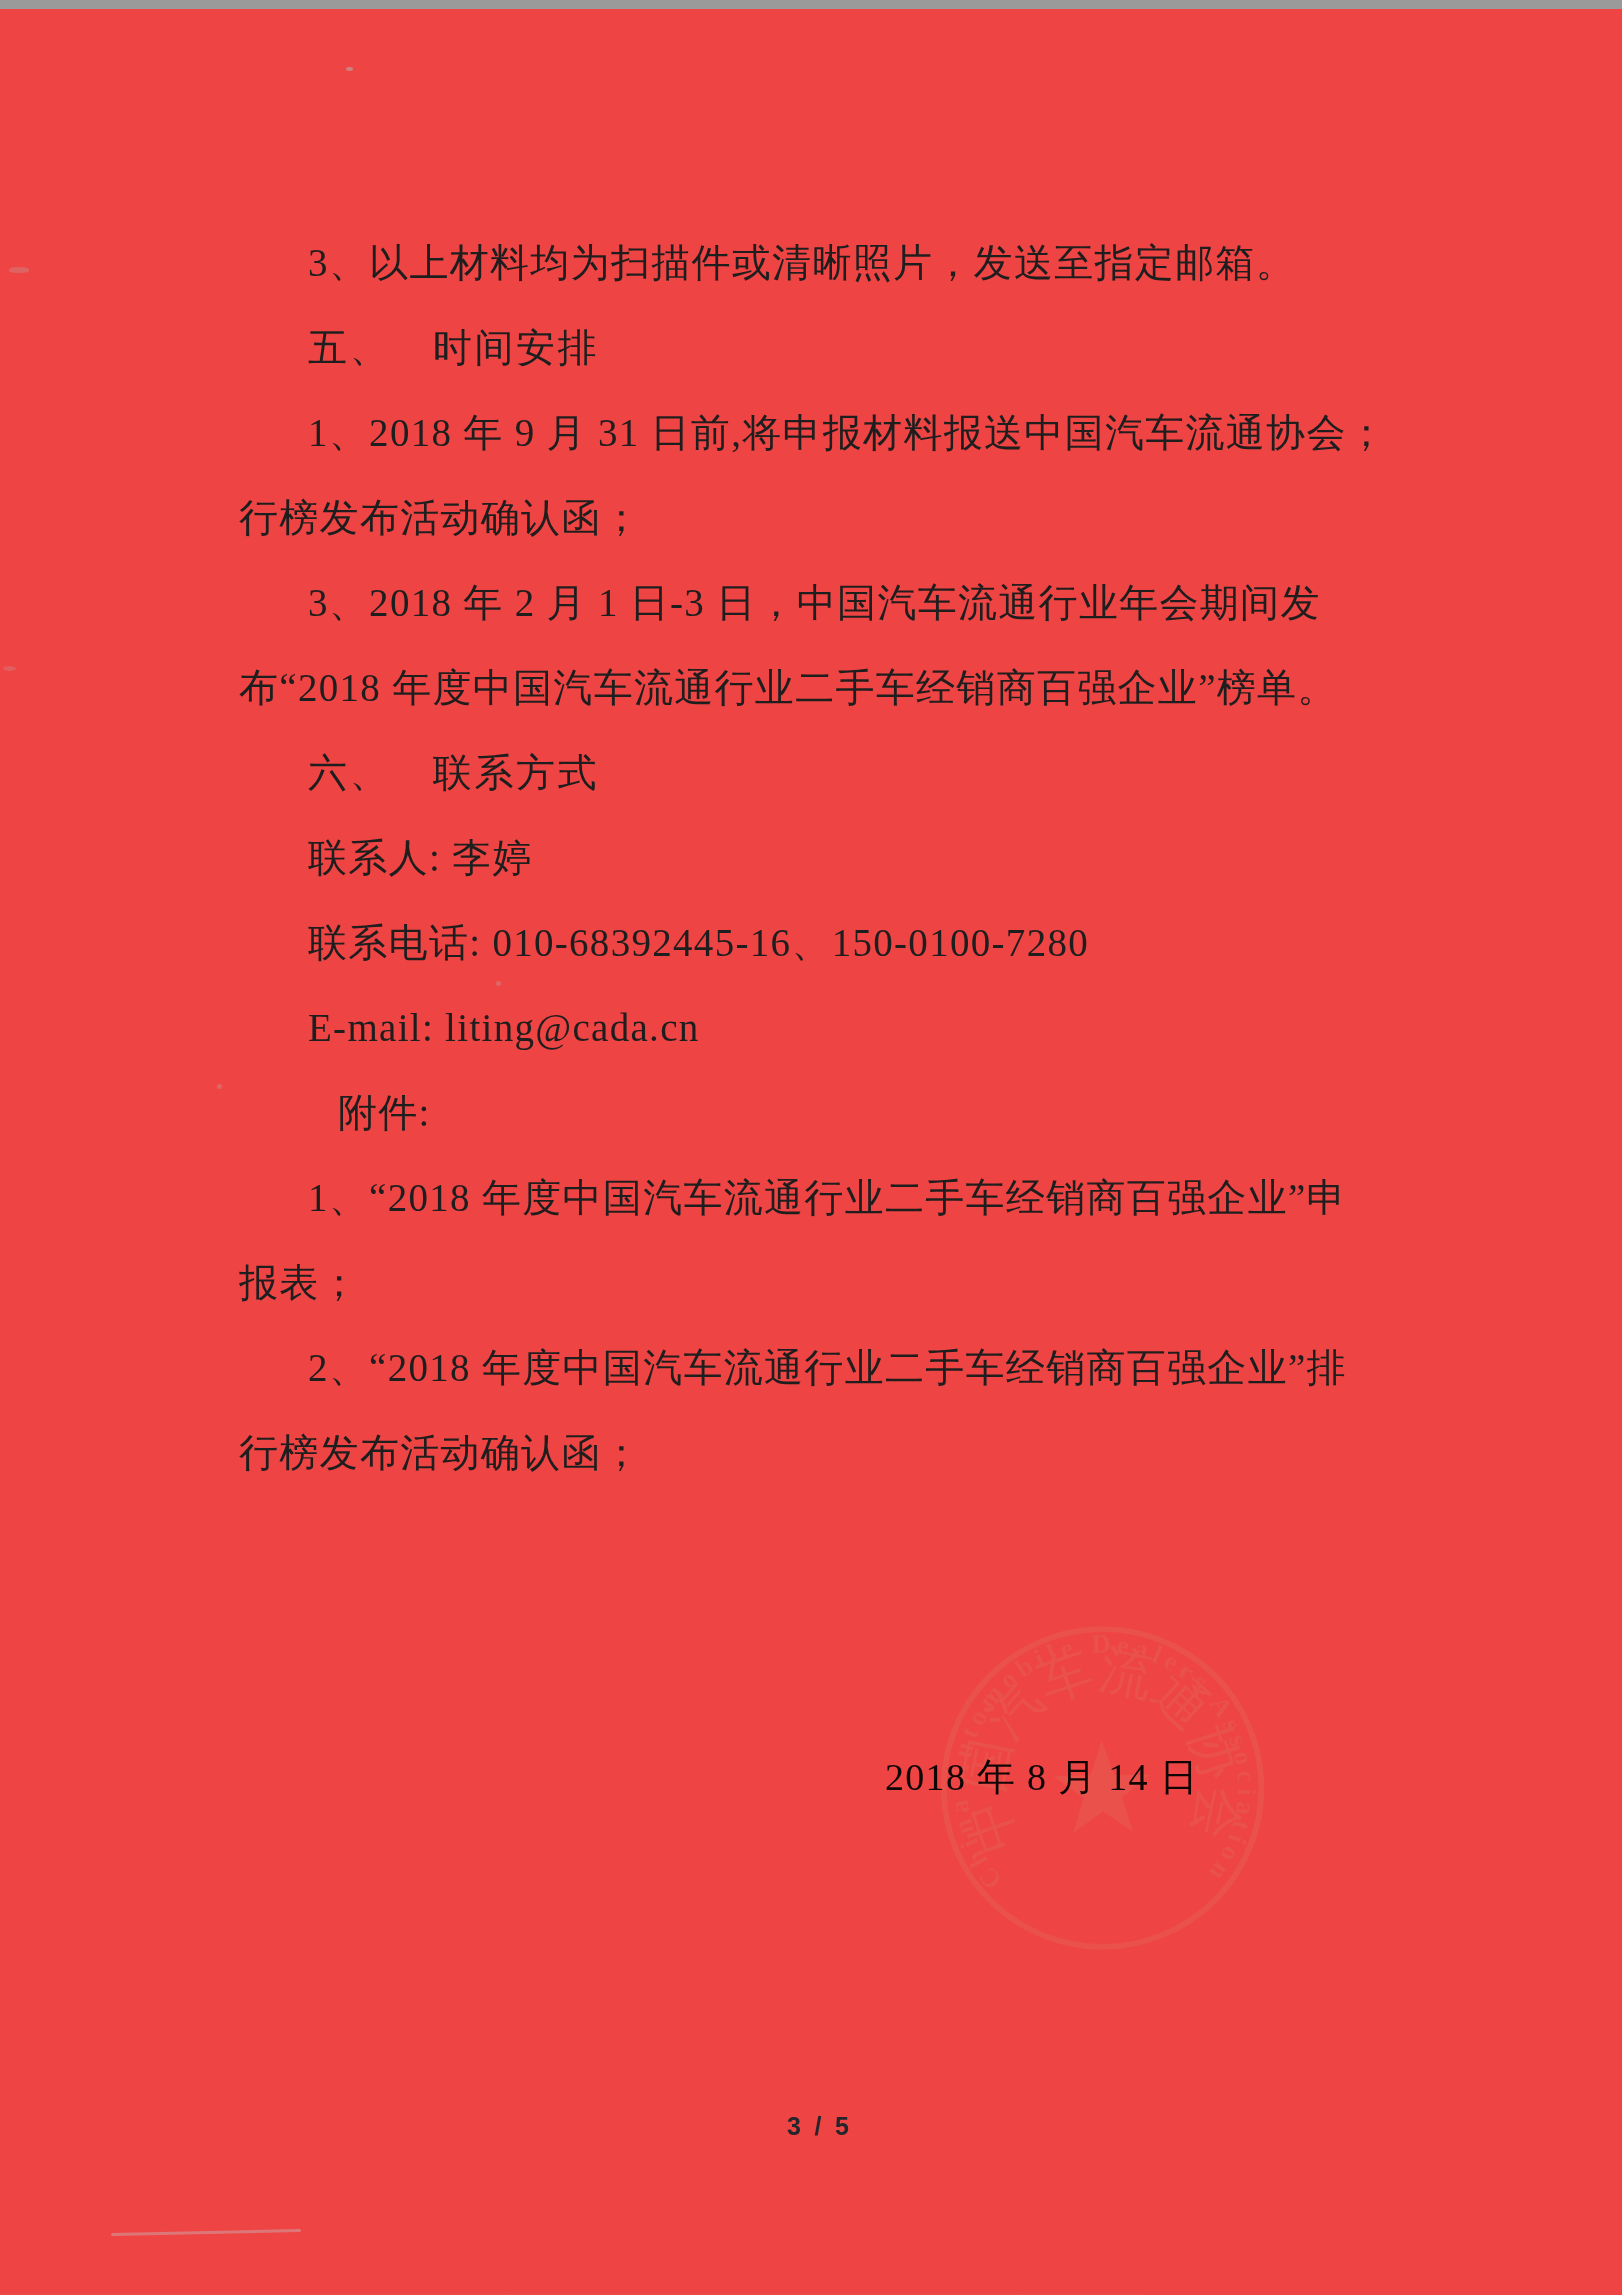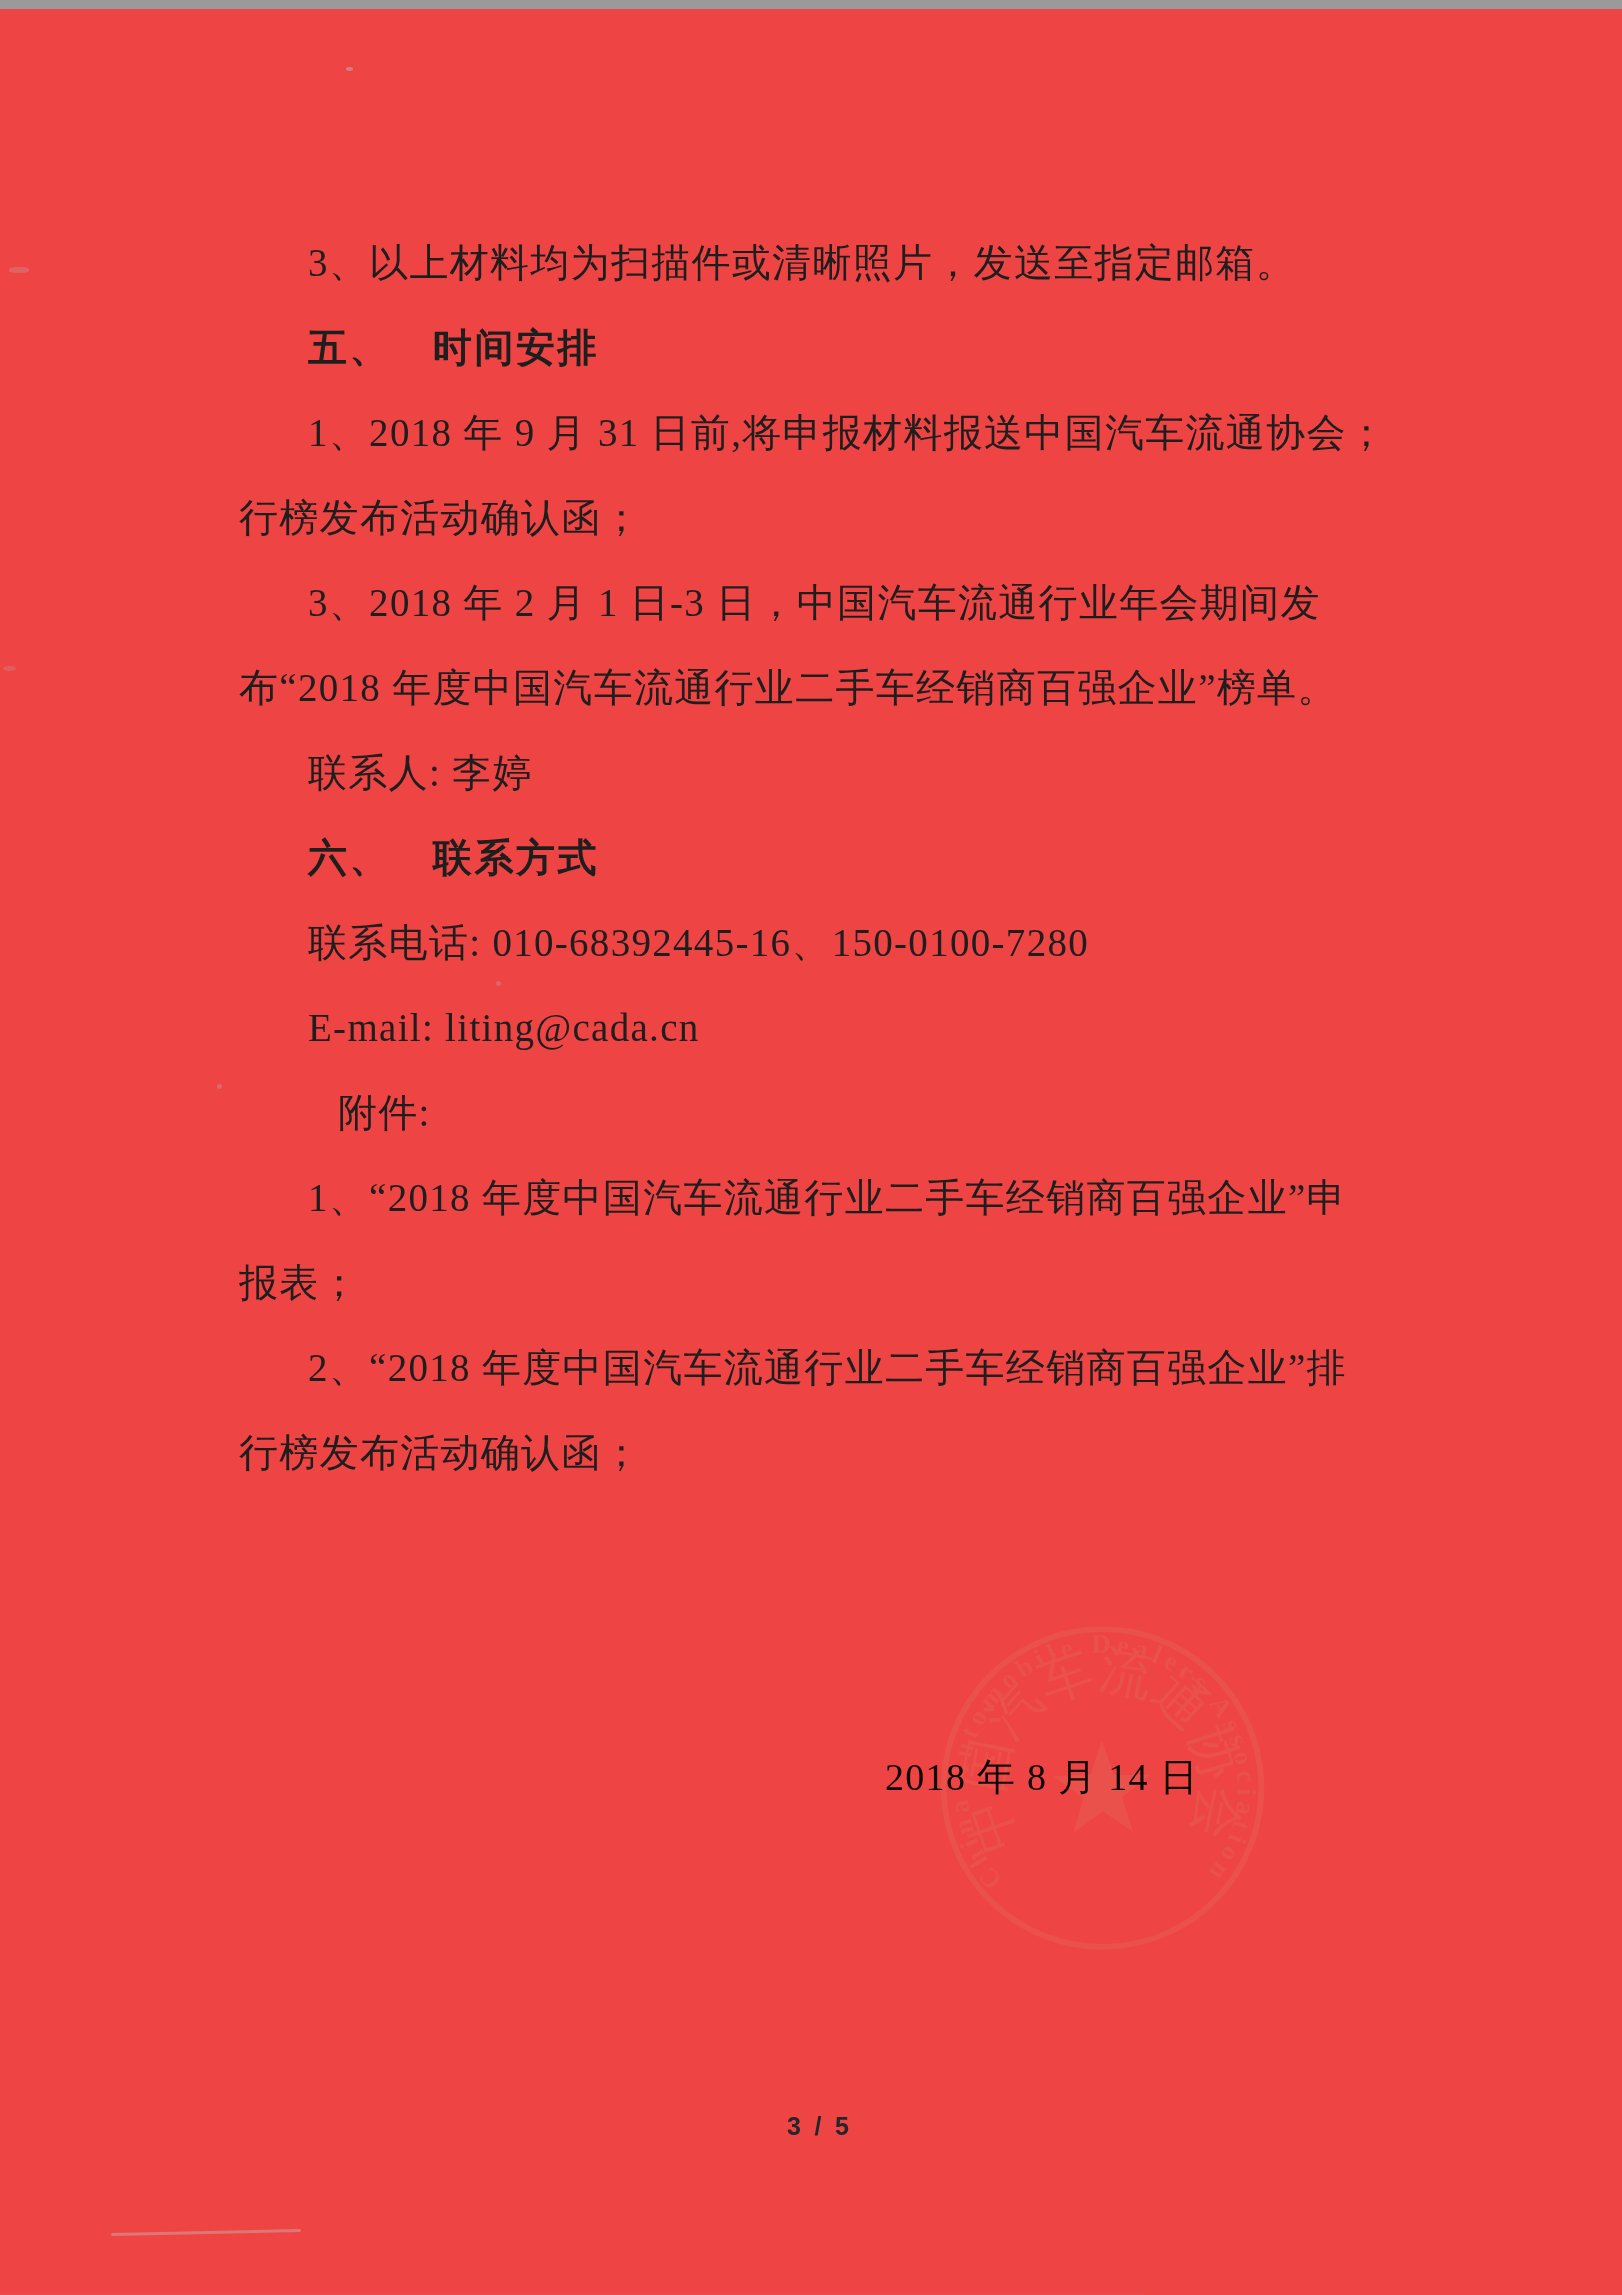--- a/index.html
+++ b/index.html
@@ -9,21 +9,21 @@
     font-family:"Liberation Serif","DejaVu Serif",serif;color:#1e1e1e;
   }
   
   .body-text{
     position:absolute;left:239px;top:211px;width:1155px;
     font-size:39px;line-height:85px;letter-spacing:1.3px;
   }
   .ln{height:85px;white-space:nowrap;font-weight:400;}
   .ind{text-indent:69px;}
   .ind3{text-indent:99px;}
-  .hd{font-weight:700;text-indent:69px;letter-spacing:2.6px;}
+  .hd{font-weight:400;text-indent:69px;letter-spacing:2.6px;}
   
   .date-line{
     position:absolute;left:885px;top:1742px;z-index:3;
     font-size:38px;line-height:52px;color:#101010;letter-spacing:1.3px;
     mix-blend-mode:multiply;white-space:nowrap;
   }
   
   .stamp{
     position:absolute;left:937px;top:1611px;width:331px;height:336px;
     z-index:2;opacity:.93;transform:rotate(-1deg);
@@ -55,22 +55,22 @@
 
 <div class="sheet">
 
   <div class="body-text">
     <div class="ln ind">3、以上材料均为扫描件或清晰照片，发送至指定邮箱。</div>
     <div class="ln hd">五、 时间安排</div>
     <div class="ln ind">1、2018 年 9 月 31 日前,将申报材料报送中国汽车流通协会；</div>
     <div class="ln">行榜发布活动确认函；</div>
     <div class="ln ind">3、2018 年 2 月 1 日-3 日，中国汽车流通行业年会期间发</div>
     <div class="ln">布“2018 年度中国汽车流通行业二手车经销商百强企业”榜单。</div>
+    <div class="ln hd">六、 联系方式</div>
     <div class="ln ind">联系人: 李婷</div>
-    <div class="ln hd">六、 联系方式</div>
     <div class="ln ind">联系电话: 010-68392445-16、150-0100-7280</div>
     <div class="ln ind">E-mail: liting@cada.cn</div>
     <div class="ln ind3">附件:</div>
     <div class="ln ind">1、“2018 年度中国汽车流通行业二手车经销商百强企业”申</div>
     <div class="ln">报表；</div>
     <div class="ln ind">2、“2018 年度中国汽车流通行业二手车经销商百强企业”排</div>
     <div class="ln">行榜发布活动确认函；</div>
   </div>
 
   <svg class="stamp" viewBox="0 0 506 514" xmlns="http://www.w3.org/2000/svg">

